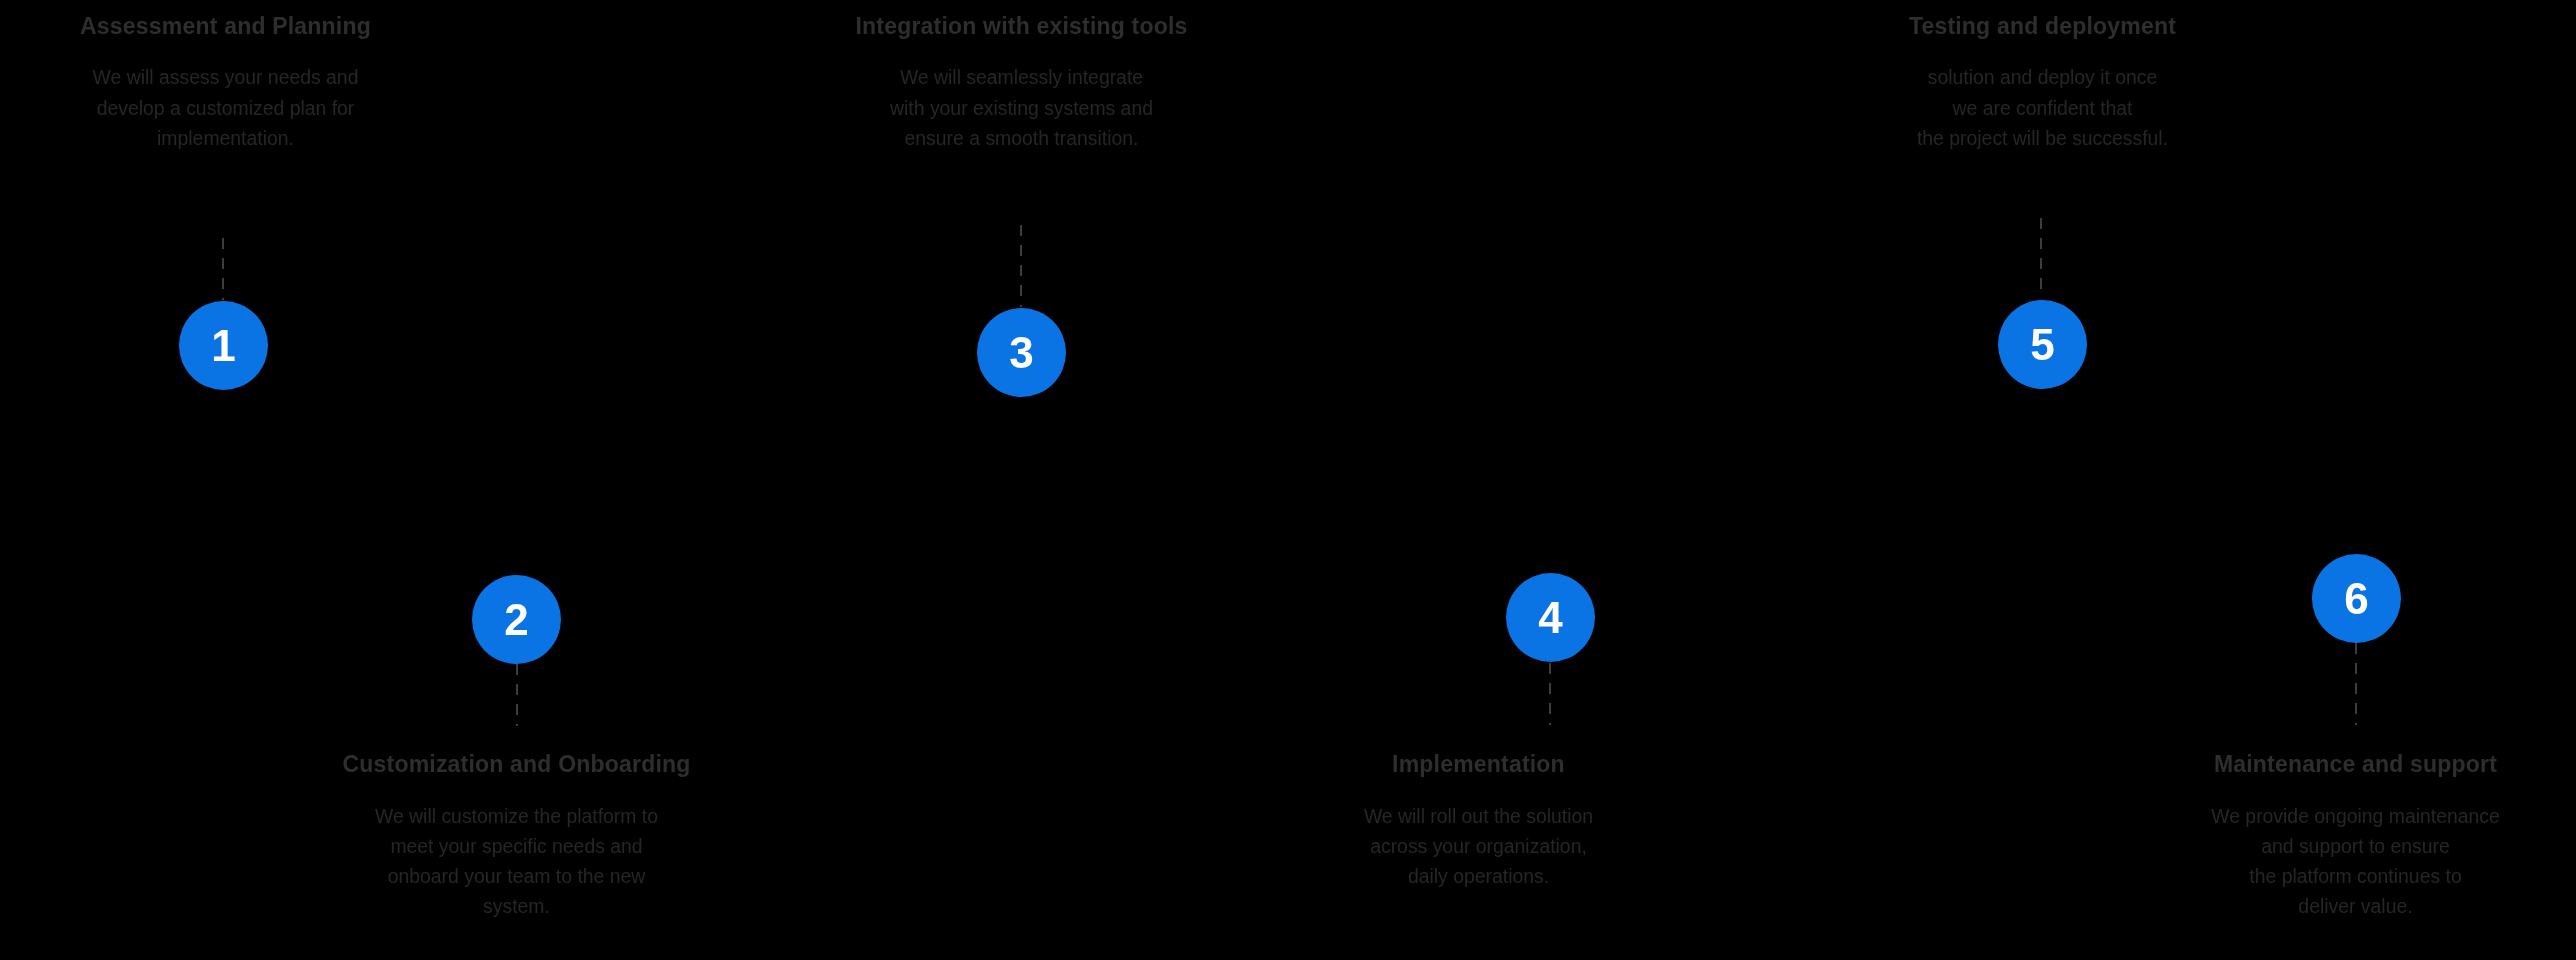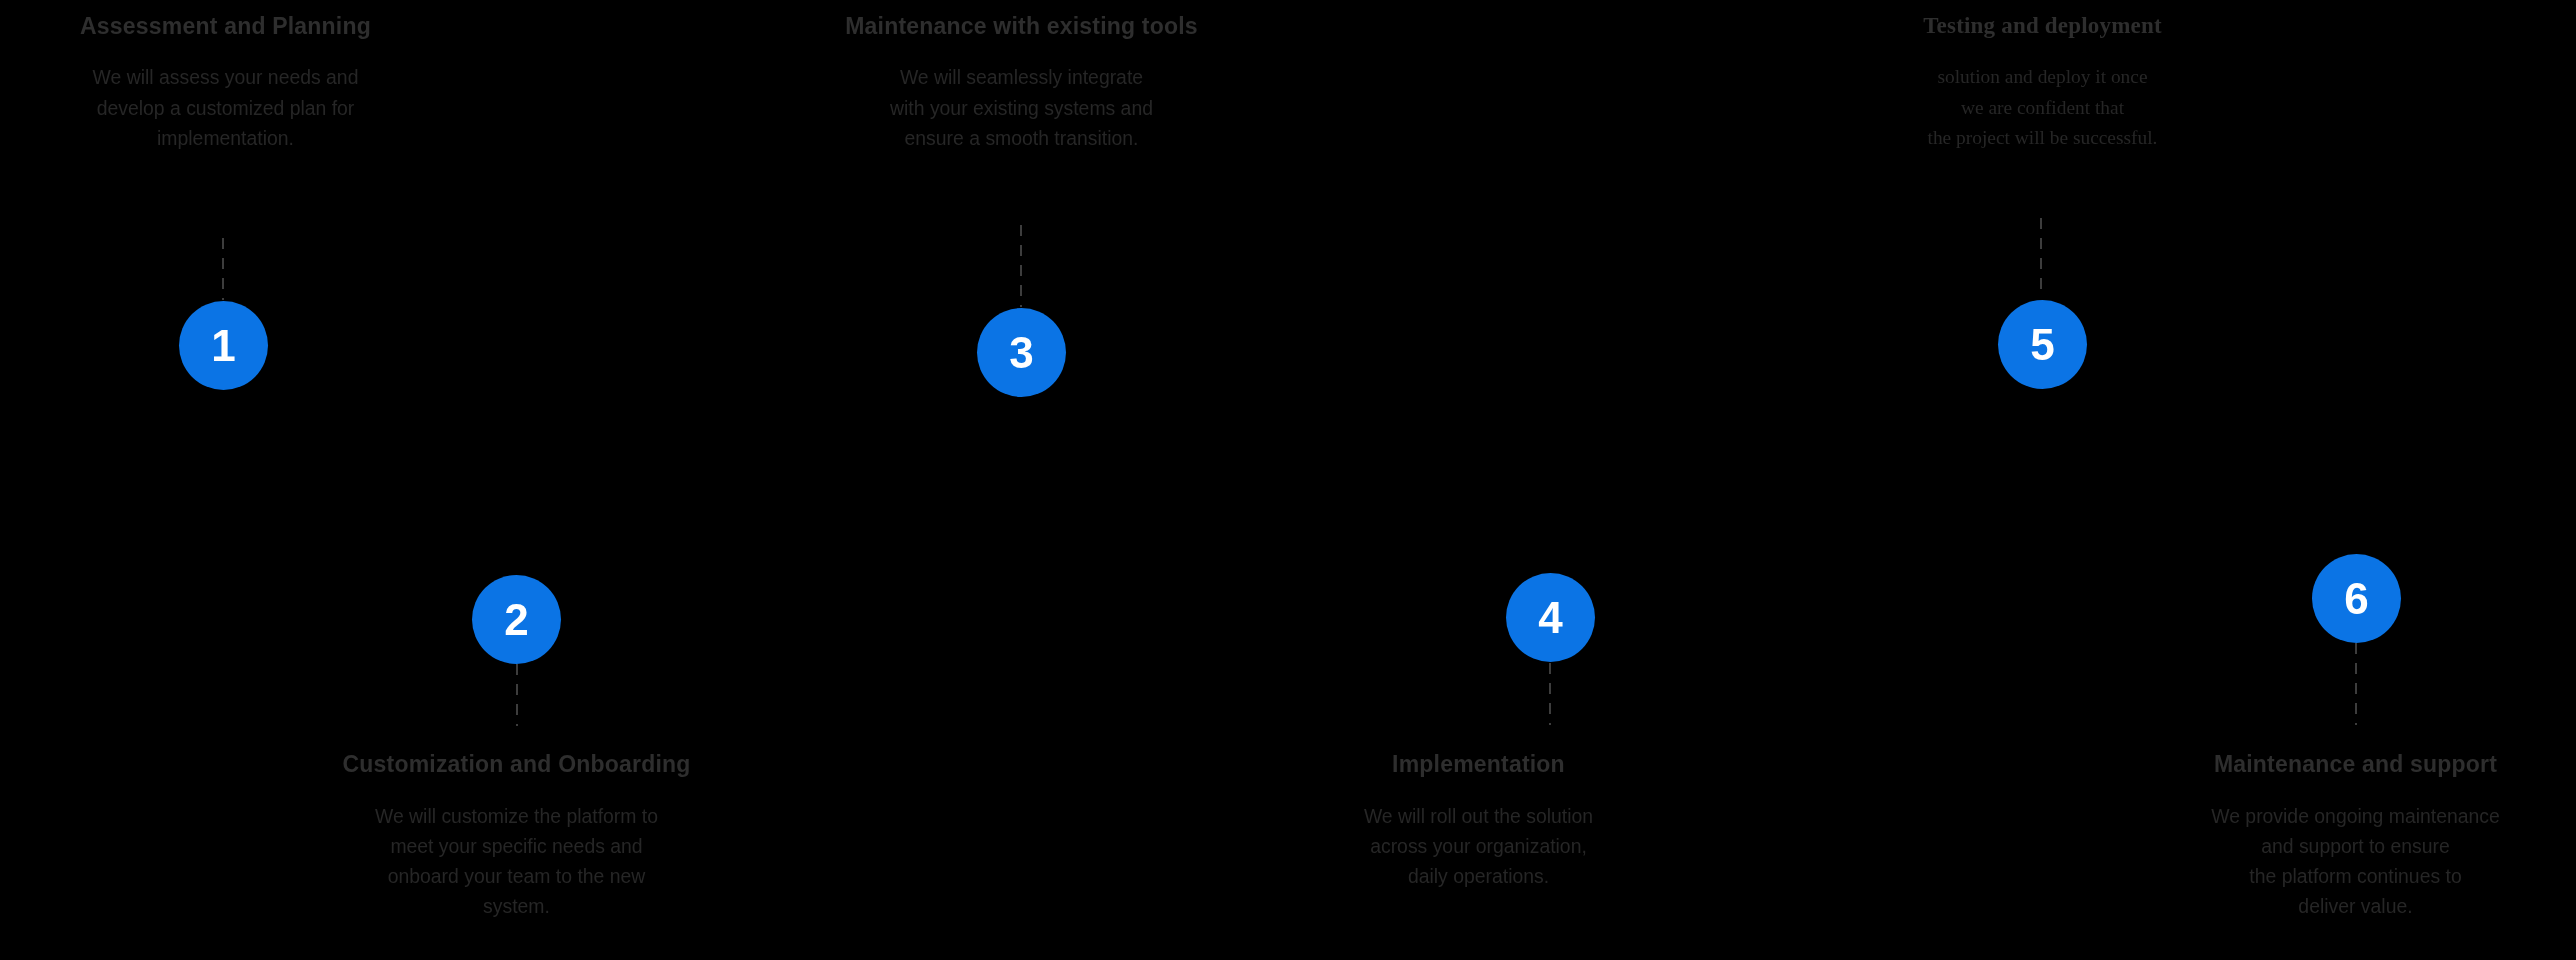--- a/index.html
+++ b/index.html
@@ -58,33 +58,33 @@
       <div>develop a customized plan for</div>
       <div>implementation.</div>
     </div>
   </div>
   <div class="connector" style="left:222px; top:238px; height:62px;"></div>
   <div class="node" style="left:179px; top:301px;">
     <span>1</span>
   </div>
 
   <div class="col" style="left:773px; top:11.7px; width:497px;">
-    <div class="col-title">Maintenance with existing tools</div>
+    <div class="col-title">Integration with existing tools</div>
     <div class="col-desc">
       <div>We will seamlessly integrate</div>
       <div>with your existing systems and</div>
       <div>ensure a smooth transition.</div>
     </div>
   </div>
   <div class="connector" style="left:1020px; top:225px; height:82px;"></div>
   <div class="node" style="left:977px; top:308px;">
     <span>3</span>
   </div>
 
-  <div class="col" style="left:1794px; top:11.7px; width:497px;font-family:Liberation Serif, serif;">
+  <div class="col" style="left:1794px; top:11.7px; width:497px;">
     <div class="col-title">Testing and deployment</div>
     <div class="col-desc">
       <div>solution and deploy it once</div>
       <div>we are confident that</div>
       <div>the project will be successful.</div>
     </div>
   </div>
   <div class="connector" style="left:2040px; top:218px; height:78px;"></div>
   <div class="node" style="left:1998px; top:300px;">
     <span>5</span>

